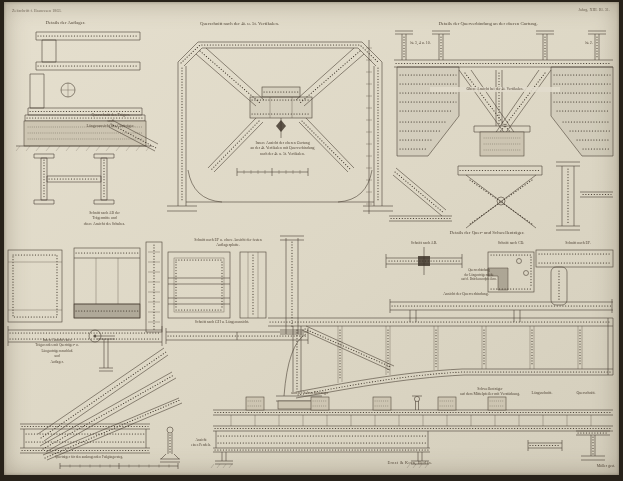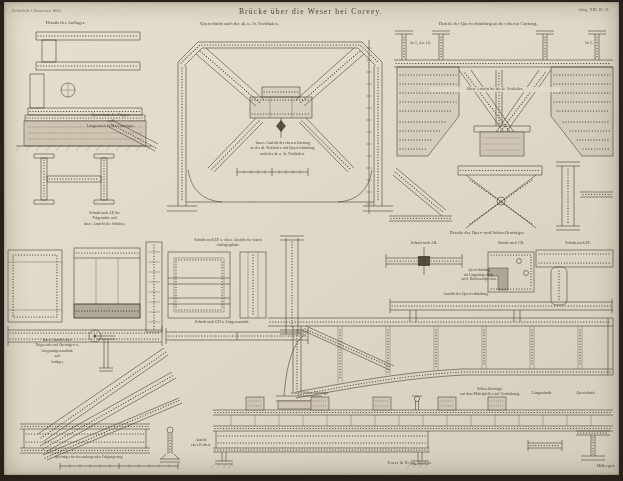--- a/index.html
+++ b/index.html
@@ -203,21 +203,20 @@
       <path class="lnth" d="M244,170 V174 M251,170 V174 M258,170 V174 M265,170 V174 M279,170 V174 M286,170 V174 M293,170 V174 M300,170 V174"></path>
       <path class="ln" d="M369,40 V214"></path>
       <path class="lnth" d="M366,48 H372 M366,60 H372 M366,72 H372 M366,84 H372 M366,96 H372 M366,108 H372 M366,120 H372 M366,132 H372 M366,144 H372 M366,156 H372 M366,168 H372 M366,180 H372 M366,192 H372 M366,204 H372"></path>
       <path class="ln" d="M60,466 H178 M60,463 V469 M119,463 V469 M178,463 V469"></path>
       <path class="lnth" d="M70,464.5 V467.5 M80,464.5 V467.5 M90,464.5 V467.5 M100,464.5 V467.5 M110,464.5 V467.5 M129,464.5 V467.5 M139,464.5 V467.5 M149,464.5 V467.5 M159,464.5 V467.5 M169,464.5 V467.5"></path>
     </g>
   </svg>
 
   <div class="lbl lft" style="left:12px;top:8px;width:110px;font-size:4.2px;opacity:.75">Zeitschrift f. Bauwesen 1863.</div>
   <div class="lbl rgt" style="left:540px;top:7px;width:70px;font-size:4.2px;opacity:.8">Jahrg. XIII. Bl. 31.</div>
-  <div class="lbl" style="left:186px;top:7px;width:250px;font-size:7.5px;letter-spacing:1.2px;color:#4e4234">Brücke über die Weser bei Corvey.</div>
 
   <div class="lbl" style="left:13px;top:20px;width:105px;font-size:4.8px">Details der Auflager.</div>
   <div class="lbl" style="left:157px;top:21px;width:165px;font-size:4.8px">Querschnitt nach der 4t. u. 5t. Vertikalen.</div>
   <div class="lbl" style="left:408px;top:21px;width:160px;font-size:4.8px">Details der Querverbindung an der oberen Gurtung.</div>
   <div class="lbl" style="left:407px;top:230px;width:160px;font-size:4.8px">Details der Quer- und Schwellenträger.</div>
 
   <div class="lbl" style="left:58px;top:112px;width:105px;font-size:4px">Querschnitt des Trägers
 und
 Längenansicht der Gurtträger.</div>
   <div class="lbl" style="left:62px;top:211px;width:85px;font-size:3.8px">Schnitt nach AB der

